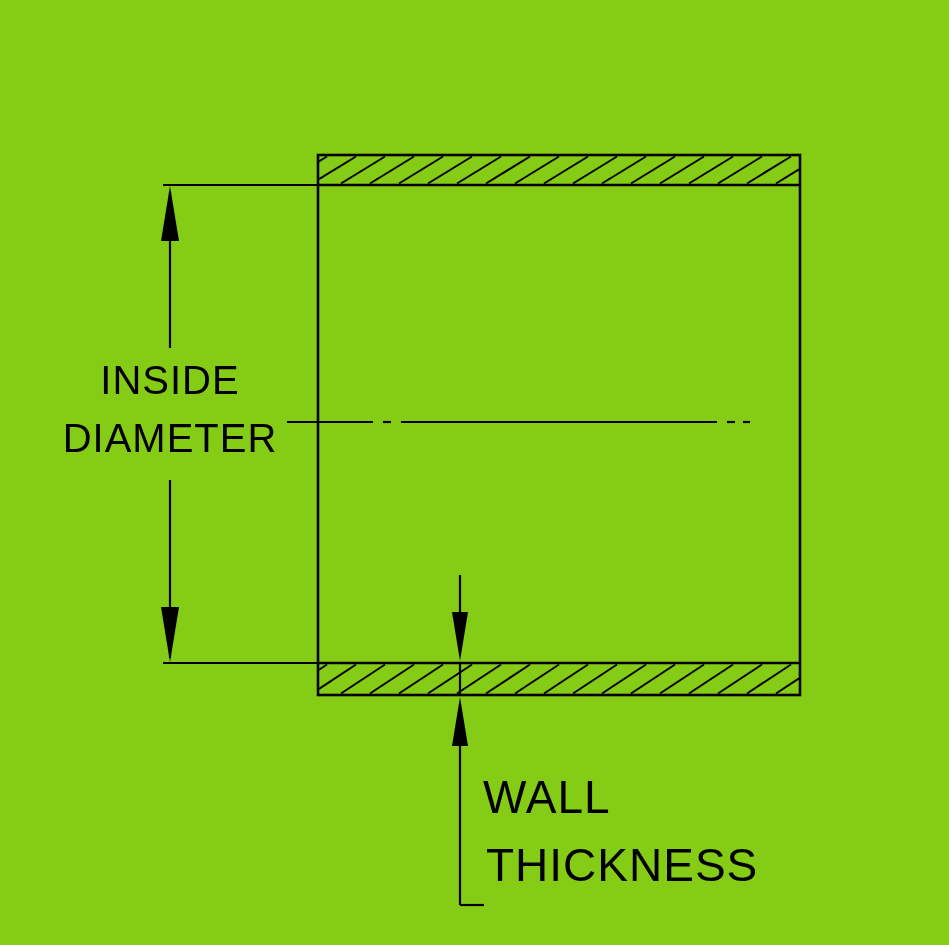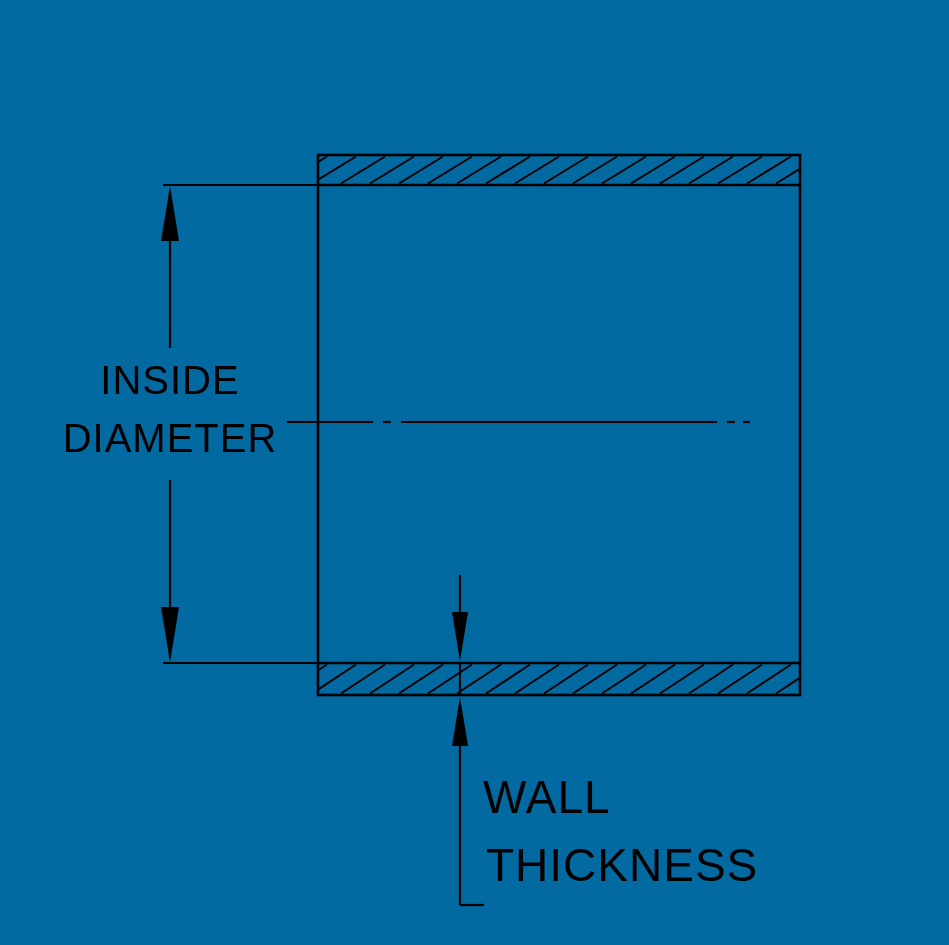--- a/index.html
+++ b/index.html
@@ -4,21 +4,21 @@
 <style>
   html, body {
     margin: 0;
     padding: 0;
     background: #ffffff;
   }
   .stage {
     position: relative;
     width: 949px;
     height: 945px;
-    background: #0369a1;
+    background: #84cc16;
     overflow: hidden;
     text-align: center;
   }
   svg { display: block; }
   .lbl {
     font-family: "Liberation Sans", sans-serif;
     fill: #000000;
   }
   .lbl-id {
     font-size: 40px;

